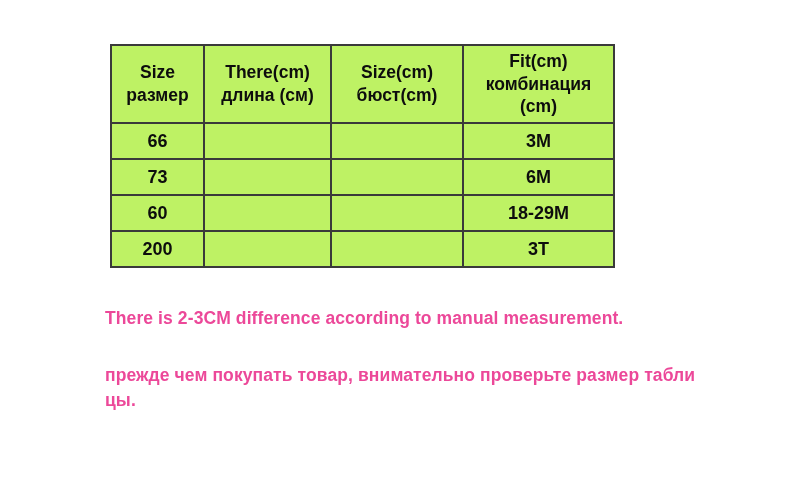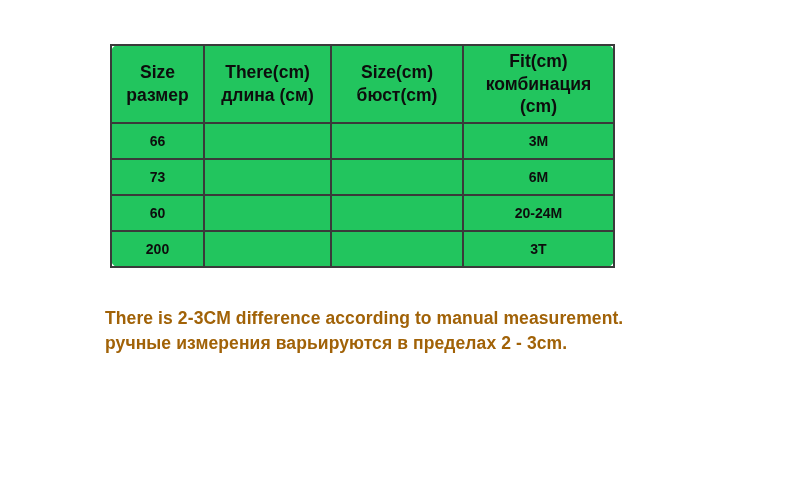--- a/index.html
+++ b/index.html
@@ -28,22 +28,21 @@
     position: absolute;
     left: 110px;
     top: 44px;
     width: 503px;
   }
 
   table.size-table {
     width: 503px;
     border-collapse: collapse;
     table-layout: fixed;
-    background: #22c55e;
-    border-radius: 11px;
+    background: #bef264;
   }
 
   table.size-table td,
   table.size-table th {
     border: 2px solid #3a3a3a;
     text-align: center;
     vertical-align: middle;
     font-weight: bold;
     color: #0d0d0d;
     padding: 0;
@@ -60,33 +59,33 @@
     font-size: 17.5px;
     line-height: 1.30;
   }
   table.size-table thead th .hl {
     display: block;
     white-space: pre;
   }
 
   table.size-table tbody td {
     height: 34px;
-    font-size: 14px;
+    font-size: 18px;
     line-height: 34px;
   }
 
   
   .notes {
     position: absolute;
     left: 105px;
     top: 306px;
     width: 660px;
     font-size: 17.5px;
     font-weight: bold;
-    color: #a16207;
+    color: #ec4899;
     line-height: 25px;
   }
   .notes .line {
     white-space: pre;
     display: block;
     letter-spacing: 0.1px;
   }
   .notes .spacer {
     display: block;
     height: 32px;
@@ -139,33 +138,36 @@
         <tr>
           <td>73</td>
           <td></td>
           <td></td>
           <td>6M</td>
         </tr>
         <tr>
           <td>60</td>
           <td></td>
           <td></td>
-          <td>20-24M</td>
+          <td>18-29M</td>
         </tr>
         <tr>
           <td>200</td>
           <td></td>
           <td></td>
           <td>3T</td>
         </tr>
       </tbody>
     </table>
   </div>
 
   <div class="notes">
     <div class="para1">
       <span class="line">There is 2-3CM difference according to manual measurement.</span>
-      <span class="line">ручные измерения варьируются в пределах 2 - 3cm.</span>
     </div>
     <span class="spacer"></span>
+    <div class="para2">
+      <span class="line">прежде чем покупать товар, внимательно проверьте размер табли</span>
+      <span class="line">цы.</span>
+    </div>
   </div>
 
 </div>
 
 </body></html>

